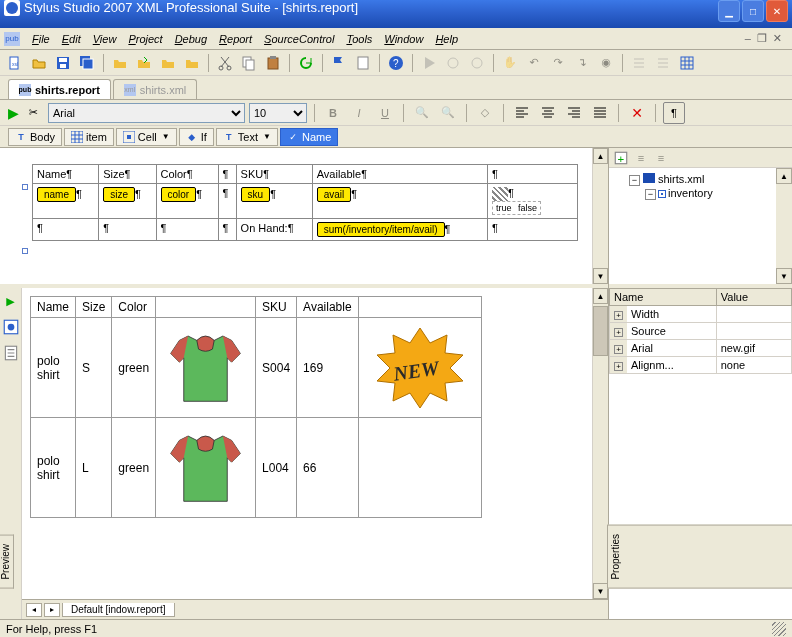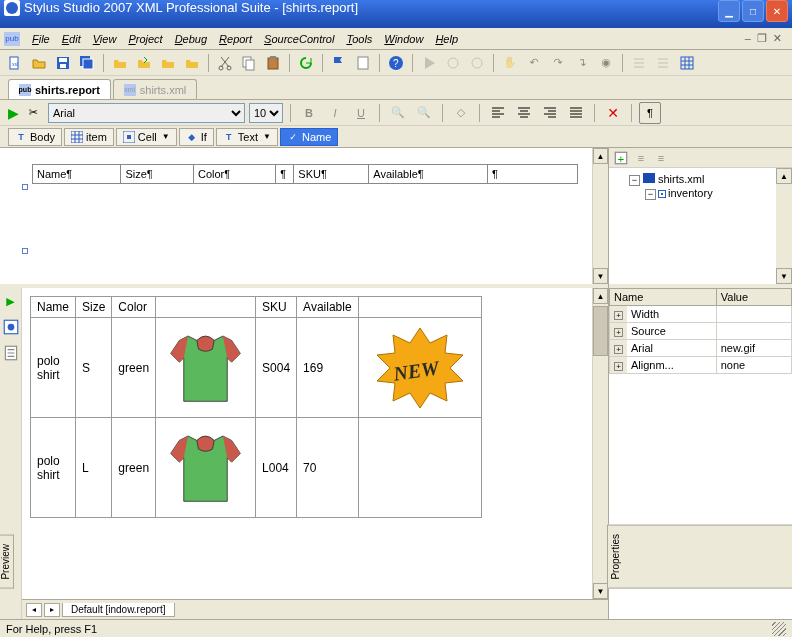--- a/index.html
+++ b/index.html
@@ -293,21 +293,21 @@
     <span>shirts.xml</span>
   </div>
 </div>
 
 <div class="fmttoolbar">
   <span class="play">▶</span>
   <span style="margin:0 6px">✂</span>
   <select style="width:197px">
     <option>Arial</option>
   </select>
-  <select style="width:34px">
+  <select style="width:58px">
     <option>10</option>
   </select>
   <div class="tsep"></div>
   <div class="tbtn" style="opacity:.4">
       <b>B</b>
     </div>
   <div class="tbtn" style="opacity:.4">
       <i>I</i>
     </div>
   <div class="tbtn" style="opacity:.4">
@@ -399,20 +399,38 @@
       <table class="designgrid">
         <tbody>
             <tr>
           <td class="hdr pilcrow"><span>Name</span></td>
           <td class="hdr pilcrow"><span>Size</span></td>
           <td class="hdr pilcrow"><span>Color</span></td>
           <td class="hdr pilcrow" style="width:18px"></td>
           <td class="hdr pilcrow"><span>SKU</span></td>
           <td class="hdr pilcrow"><span>Available</span></td>
           <td class="hdr pilcrow" style="width:90px"></td>
+        </tr>
+        <tr>
+          <td><span class="token">name</span>¶</td>
+          <td><span class="token">size</span>¶</td>
+          <td><span class="token">color</span>¶</td>
+          <td class="hatched">¶</td>
+          <td><span class="token">sku</span>¶</td>
+          <td><span class="token">avail</span>¶</td>
+          <td><span class="minihatch"></span>¶<br><span class="truefalse"><span>true</span> <span>false</span></span></td>
+        </tr>
+        <tr>
+          <td class="pilcrow"></td>
+          <td class="pilcrow"></td>
+          <td class="pilcrow"></td>
+          <td class="pilcrow"></td>
+          <td><span>On Hand:</span>¶</td>
+          <td><span class="token">sum(/inventory/item/avail)</span>¶</td>
+          <td class="pilcrow"></td>
         </tr>
       </tbody>
         </table>
       <div class="vscroll">
         <div class="arr">▲</div>
         <div class="arr" style="position:absolute;bottom:0;width:100%">▼</div>
       </div>
     </div>
 
     <div class="previewwrap">
@@ -472,21 +490,21 @@
               <td>L</td>
               <td>green</td>
               <td class="shirt-cell">
                 <svg viewBox="0 0 100 100">
                   <path d="M30 15 L20 20 L10 35 L20 45 L25 40 L25 90 L75 90 L75 40 L80 45 L90 35 L80 20 L70 15 L60 20 L40 20 Z" fill="#5cb85c" stroke="#333"></path>
                   <path d="M30 15 L20 20 L10 35 L20 45 L25 40 L30 15 M70 15 L80 20 L90 35 L80 45 L75 40 L70 15" fill="#c9594b"></path>
                   <path d="M40 20 Q50 10 60 20 L58 30 Q50 35 42 30 Z" fill="#c9594b" stroke="#333"></path>
                 </svg>
               </td>
               <td>L004</td>
-              <td>70</td>
+              <td>66</td>
               <td></td>
             </tr>
           </tbody>
             </table>
         </div>
         <div class="scrolly">
           <div class="arr">▲</div>
           <div class="thumb"></div>
           <div class="arr" style="position:absolute;bottom:0;width:100%">▼</div>
         </div>

